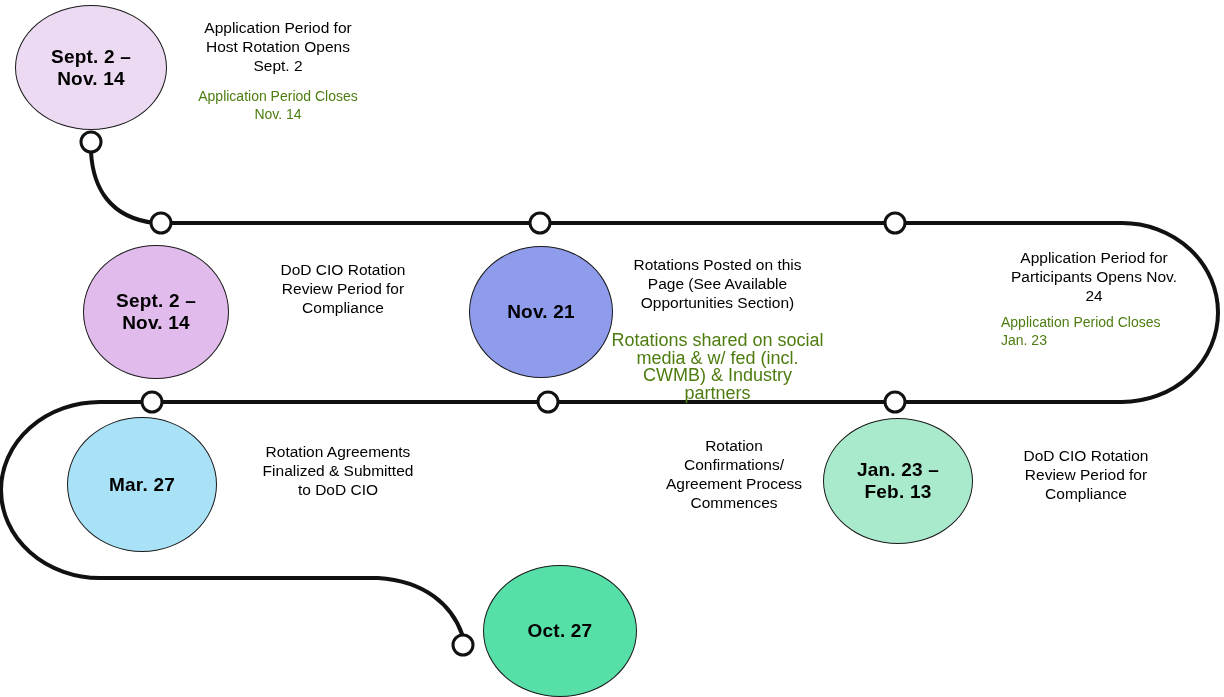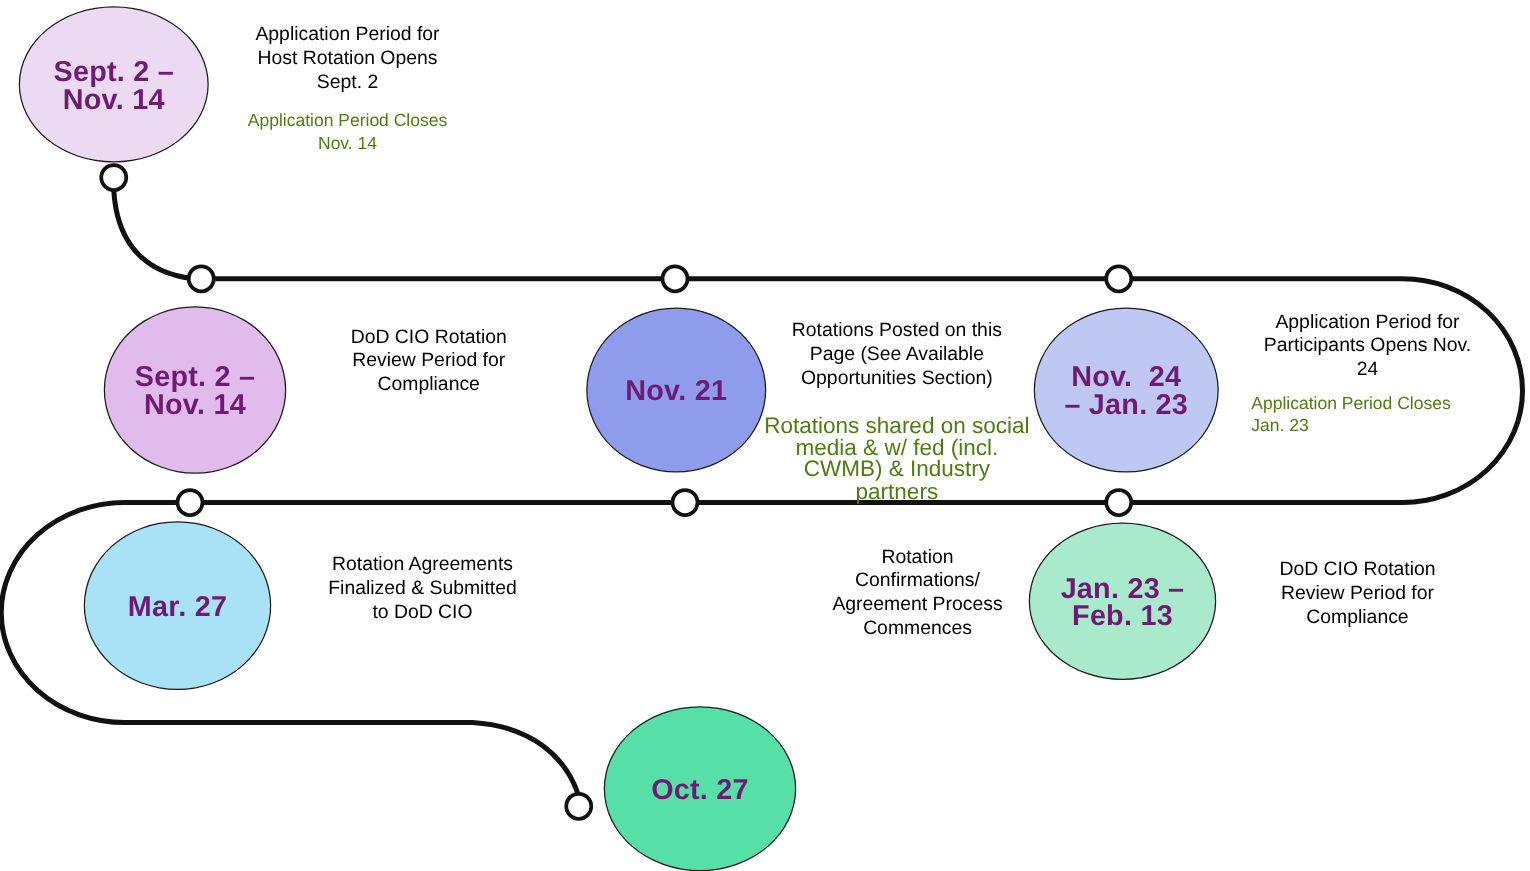--- a/index.html
+++ b/index.html
@@ -14,23 +14,23 @@
   .bubble{
     position:absolute;
     border:1.3px solid #1a1a1a;
     border-radius:50%;
     display:flex;align-items:center;justify-content:center;
     z-index:2;
     box-sizing:border-box;
   }
   .bubble .date{
     font-weight:700;
-    font-size:23px;
+    font-size:19px;
     line-height:22px;
-    color:#701a75;
+    color:#000000;
     text-align:center;
     white-space:pre-wrap;
     letter-spacing:.2px;
   }
   .label{position:absolute;z-index:3;text-align:center;}
   .label .label-title{
     font-weight:400;
     font-size:15.5px;
     line-height:19px;
     color:#000;
@@ -98,24 +98,20 @@
   </div>
   <div class="label" style="left:610px;top:255px;width:215px;">
     <div class="label-title">Rotations Posted on this
 Page (See Available
 Opportunities Section)</div>
     <div class="label-sub" style="margin-top:20px;font-size:18px;">Rotations shared on social
 media &amp; w/ fed (incl.
 CWMB) &amp; Industry partners</div>
   </div>
 
-  <div class="bubble" style="left: 827px; top: 246px; width: 148px; height: 132px; background: rgb(191, 200, 243);">
-    <span class="date">Nov.  24
-– Jan. 23</span>
-  </div>
   <div class="label sub-left" style="left:985px;top:248px;width:218px;">
     <div class="label-title">Application Period for
 Participants Opens Nov.
 24</div>
     <div class="label-sub" style="margin-top:9px;">Application Period Closes
 Jan. 23</div>
   </div>
 
   <div class="bubble" style="left: 67px; top: 417px; width: 150px; height: 135px; background: rgb(169, 225, 247);">
     <span class="date">Mar. 27</span>

